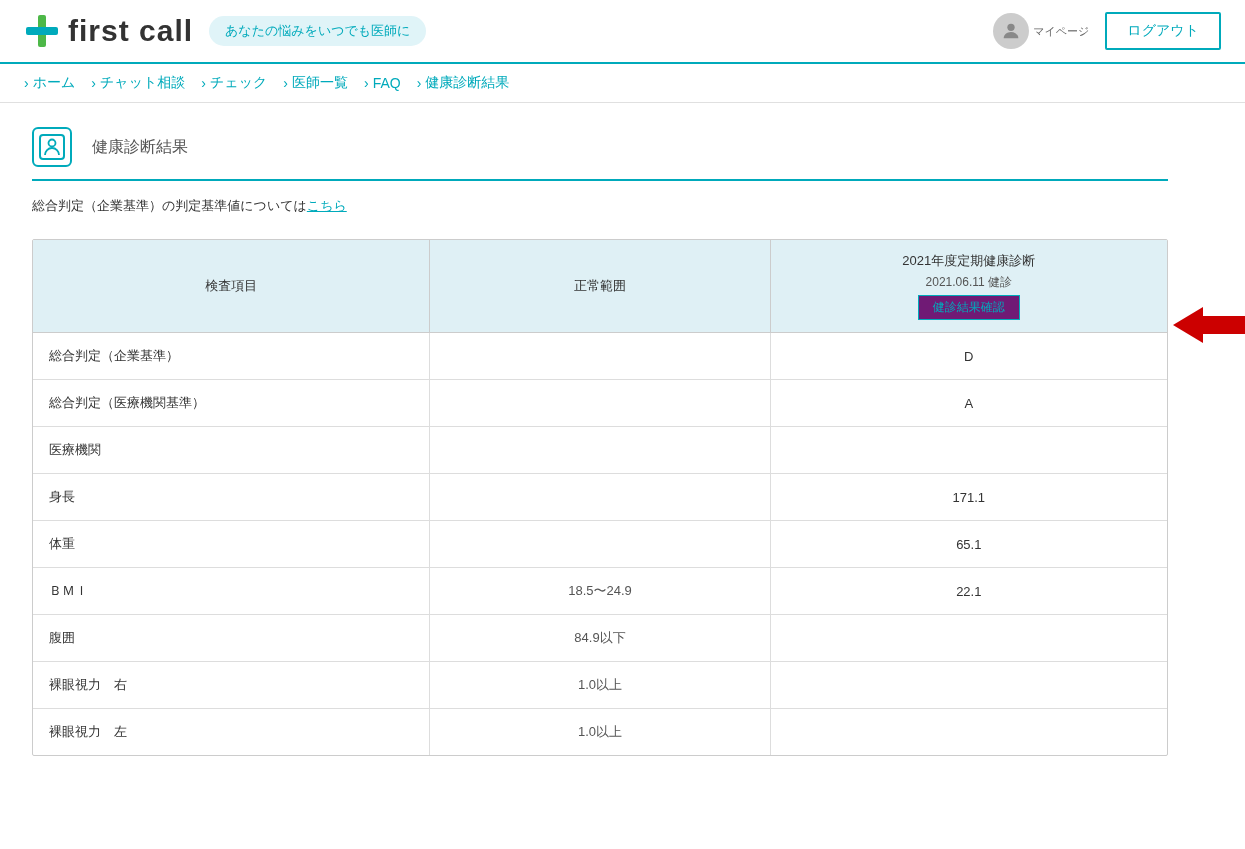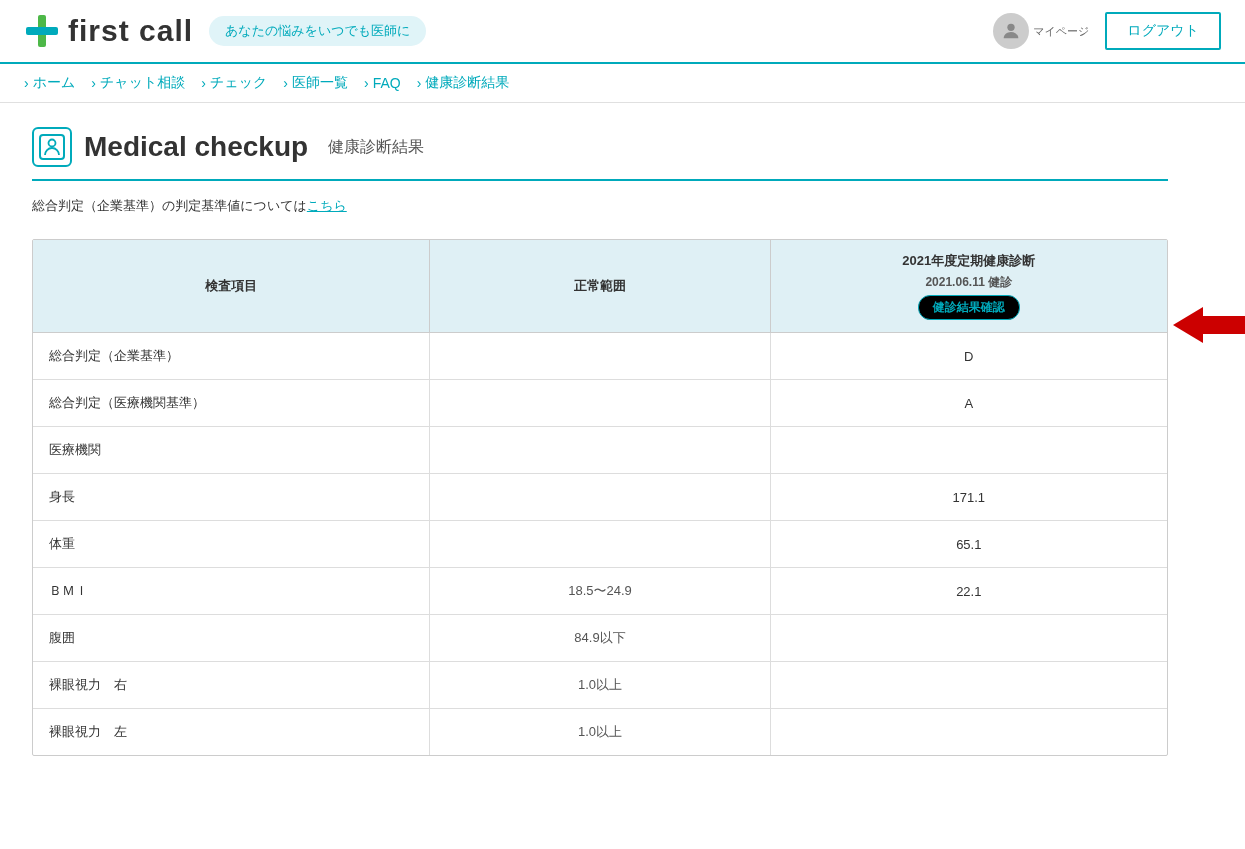--- a/index.html
+++ b/index.html
@@ -158,21 +158,21 @@
     }
 
     thead tr {
       background: #dff0f5;
     }
 
     thead th {
       padding: 12px 32px;
       font-size: 13px;
       color: #333;
-      font-weight: bold;
+      font-weight: normal;
       text-align: center;
       border-right: 1px solid #ccc;
       border-bottom: 1px solid #ccc;
     }
     thead th:last-child { border-right: none; }
 
     .th-exam { width: 35%; text-align: center; }
     .th-range { width: 30%; text-align: center; }
     .th-result { width: 35%; text-align: center; }
 
@@ -183,22 +183,22 @@
       gap: 4px;
     }
     .th-result-title { font-size: 13px; color: #333; }
     .th-result-date { font-size: 12px; color: #555; }
     .th-result-link {
       border: 1px solid #00aabb;
       color: #00aabb;
       padding: 3px 14px;
       font-size: 12px;
       cursor: pointer;
-      background: #000000;
-      border-radius: 12px;
+      background: #701a75;
+      border-radius: 0;
       text-decoration: none;
     }
 
     tbody tr {
       border-bottom: 1px solid #ddd;
     }
     tbody tr:last-child { border-bottom: none; }
 
     tbody td {
       padding: 14px 16px;
@@ -279,21 +279,20 @@
   
   <div class="page-title-area">
     <div class="page-icon">
 
       <svg width="28" height="28" viewBox="0 0 28 28" xmlns="http://www.w3.org/2000/svg">
         <rect x="2" y="2" width="24" height="24" rx="3" stroke="#00aabb" stroke-width="2" fill="none"></rect>
         <circle cx="14" cy="10" r="3.5" stroke="#00aabb" stroke-width="1.8" fill="none"></circle>
         <path d="M7 22c0-3.9 3.1-7 7-7s7 3.1 7 7" stroke="#00aabb" stroke-width="1.8" fill="none"></path>
       </svg>
     </div>
-    <span class="page-title-en">Medical checkup</span>
     <span class="page-title-ja">健康診断結果</span>
   </div>
 
   
   <p class="info-text">
     <span>総合判定（企業基準）の判定基準値については</span><a href="#">こちら</a>
   </p>
 
   
   <div style="position: relative; display: inline-block; width: 100%;">

